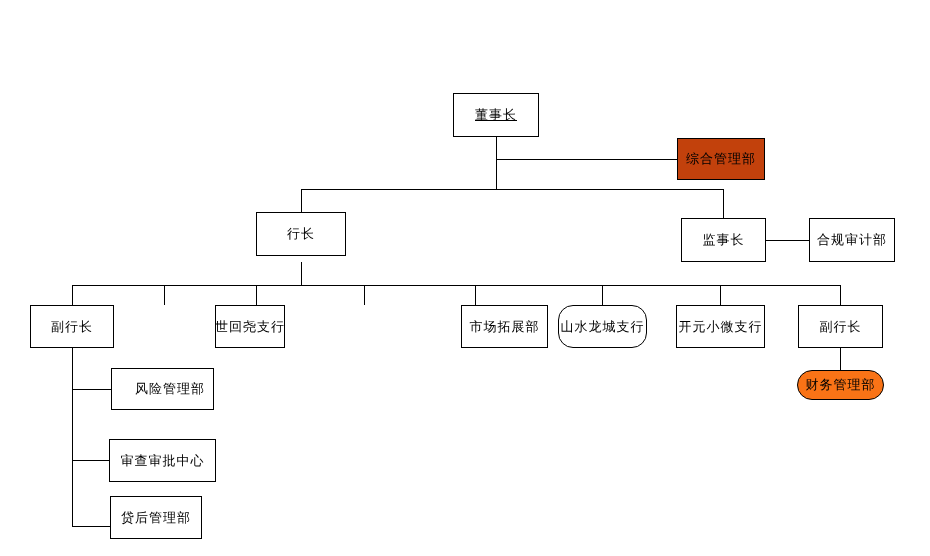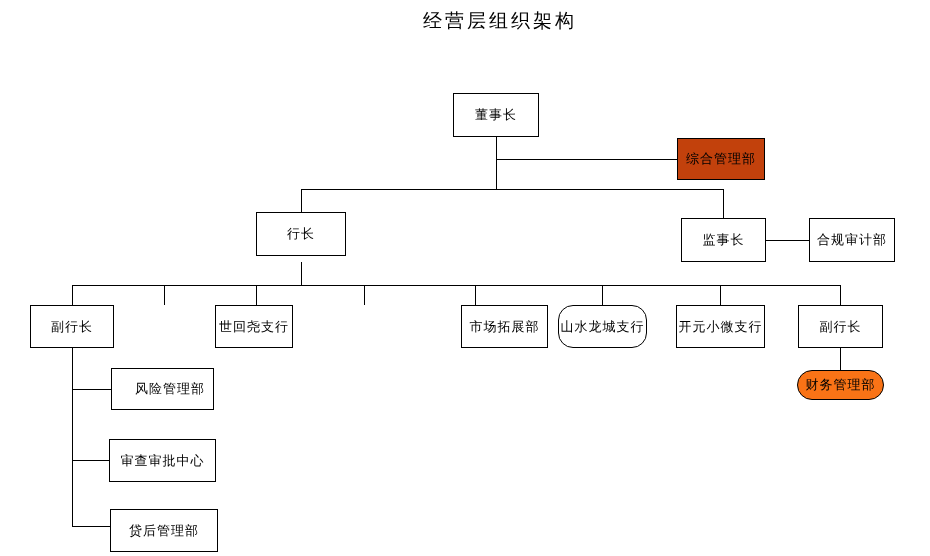--- a/index.html
+++ b/index.html
@@ -48,21 +48,20 @@
   }
   .line {
     position: absolute;
     background: #000000;
   }
 </style>
 </head>
 <body>
 
 <div id="stage">
-  <div class="chart-title">经营层组织架构</div>
   <div id="org-chart">
       <div class="line" style="left: 496px; top: 137px; width: 1px; height: 52px; background: rgb(0, 0, 0);"></div>
       <div class="line" style="left: 496px; top: 159px; width: 181px; height: 1px; background: rgb(0, 0, 0);"></div>
       <div class="line" style="left: 301px; top: 189px; width: 422px; height: 1px; background: rgb(0, 0, 0);"></div>
       <div class="line" style="left: 301px; top: 189px; width: 1px; height: 29px; background: rgb(0, 0, 0);"></div>
       <div class="line" style="left: 723px; top: 189px; width: 1px; height: 29px; background: rgb(0, 0, 0);"></div>
       <div class="line" style="left: 766px; top: 240px; width: 43px; height: 1px; background: rgb(0, 0, 0);"></div>
       <div class="line" style="left: 301px; top: 262px; width: 1px; height: 23px; background: rgb(0, 0, 0);"></div>
       <div class="line" style="left: 72px; top: 285px; width: 768px; height: 1px; background: rgb(0, 0, 0);"></div>
       <div class="line" style="left: 72px; top: 285px; width: 1px; height: 20px; background: rgb(0, 0, 0);"></div>
@@ -71,59 +70,59 @@
       <div class="line" style="left: 364px; top: 285px; width: 1px; height: 20px; background: rgb(0, 0, 0);"></div>
       <div class="line" style="left: 475px; top: 285px; width: 1px; height: 20px; background: rgb(0, 0, 0);"></div>
       <div class="line" style="left: 602px; top: 285px; width: 1px; height: 20px; background: rgb(0, 0, 0);"></div>
       <div class="line" style="left: 720px; top: 285px; width: 1px; height: 20px; background: rgb(0, 0, 0);"></div>
       <div class="line" style="left: 840px; top: 285px; width: 1px; height: 20px; background: rgb(0, 0, 0);"></div>
       <div class="line" style="left: 72px; top: 348px; width: 1px; height: 178px; background: rgb(0, 0, 0);"></div>
       <div class="line" style="left: 72px; top: 389px; width: 39px; height: 1px; background: rgb(0, 0, 0);"></div>
       <div class="line" style="left: 72px; top: 460px; width: 37px; height: 1px; background: rgb(0, 0, 0);"></div>
       <div class="line" style="left: 72px; top: 526px; width: 38px; height: 1px; background: rgb(0, 0, 0);"></div>
       <div class="line" style="left: 840px; top: 348px; width: 1px; height: 22px; background: rgb(0, 0, 0);"></div>
-      <div class="node" style="left: 453px; top: 93px; width: 86px; height: 44px; border-color: rgb(0, 0, 0); background: rgb(255, 255, 255);">
+      <div class="node" style="left: 453px; top: 93px; width: 86px; height: 44px; border-color: rgb(0, 0, 0); background: rgb(255, 255, 255); text-decoration: underline;">
         <span>董事长</span>
       </div>
       <div class="node" style="left: 677px; top: 138px; width: 88px; height: 42px; border-color: rgb(0, 0, 0); background: #c2410c;">
         <span>综合管理部</span>
       </div>
       <div class="node" style="left: 256px; top: 212px; width: 90px; height: 44px; border-color: rgb(0, 0, 0); background: rgb(255, 255, 255);">
         <span>行长</span>
       </div>
       <div class="node" style="left: 681px; top: 218px; width: 85px; height: 44px; border-color: rgb(0, 0, 0); background: rgb(255, 255, 255);">
         <span>监事长</span>
       </div>
       <div class="node" style="left: 809px; top: 218px; width: 86px; height: 44px; border-color: rgb(0, 0, 0); background: rgb(255, 255, 255);">
         <span>合规审计部</span>
       </div>
       <div class="node" style="left: 30px; top: 305px; width: 84px; height: 43px; border-color: rgb(0, 0, 0); background: rgb(255, 255, 255);">
         <span>副行长</span>
       </div>
-      <div class="node" style="left: 215px; top: 305px; width: 78px; height: 43px; border-color: rgb(0, 0, 0); background: rgb(255, 255, 255);">
+      <div class="node" style="left: 215px; top: 305px; width: 70px; height: 43px; border-color: rgb(0, 0, 0); background: rgb(255, 255, 255);">
         <span>世回尧支行</span>
       </div>
       <div class="node" style="left: 432px; top: 305px; width: 87px; height: 43px; border-color: rgb(0, 0, 0); background: rgb(255, 255, 255); margin-left: 29px;">
         <span>市场拓展部</span>
       </div>
       <div class="node" style="left: 558px; top: 305px; width: 89px; height: 43px; border-color: rgb(0, 0, 0); background: rgb(255, 255, 255); border-radius: 15px;">
         <span>山水龙城支行</span>
       </div>
       <div class="node" style="left: 676px; top: 305px; width: 89px; height: 43px; border-color: rgb(0, 0, 0); background: rgb(255, 255, 255);">
         <span>开元小微支行</span>
       </div>
       <div class="node" style="left: 798px; top: 305px; width: 85px; height: 43px; border-color: rgb(0, 0, 0); background: rgb(255, 255, 255);">
         <span>副行长</span>
       </div>
       <div class="node" style="left: 111px; top: 368px; width: 103px; height: 42px; border-color: rgb(0, 0, 0); background: rgb(255, 255, 255); padding-left: 15px;">
         <span>风险管理部</span>
       </div>
       <div class="node" style="left: 109px; top: 439px; width: 107px; height: 43px; border-color: rgb(0, 0, 0); background: rgb(255, 255, 255);">
         <span>审查审批中心</span>
       </div>
-      <div class="node" style="left: 110px; top: 509px; width: 108px; height: 43px; border-color: rgb(0, 0, 0); background: rgb(255, 255, 255);">
+      <div class="node" style="left: 110px; top: 496px; width: 92px; height: 43px; border-color: rgb(0, 0, 0); background: rgb(255, 255, 255);">
         <span>贷后管理部</span>
       </div>
       <div class="node" style="left: 797px; top: 370px; width: 87px; height: 30px; border-color: rgb(0, 0, 0); background: #f97316; border-radius: 18px;">
         <span>财务管理部</span>
       </div>
     </div>
 </div>
 
 </body></html>

